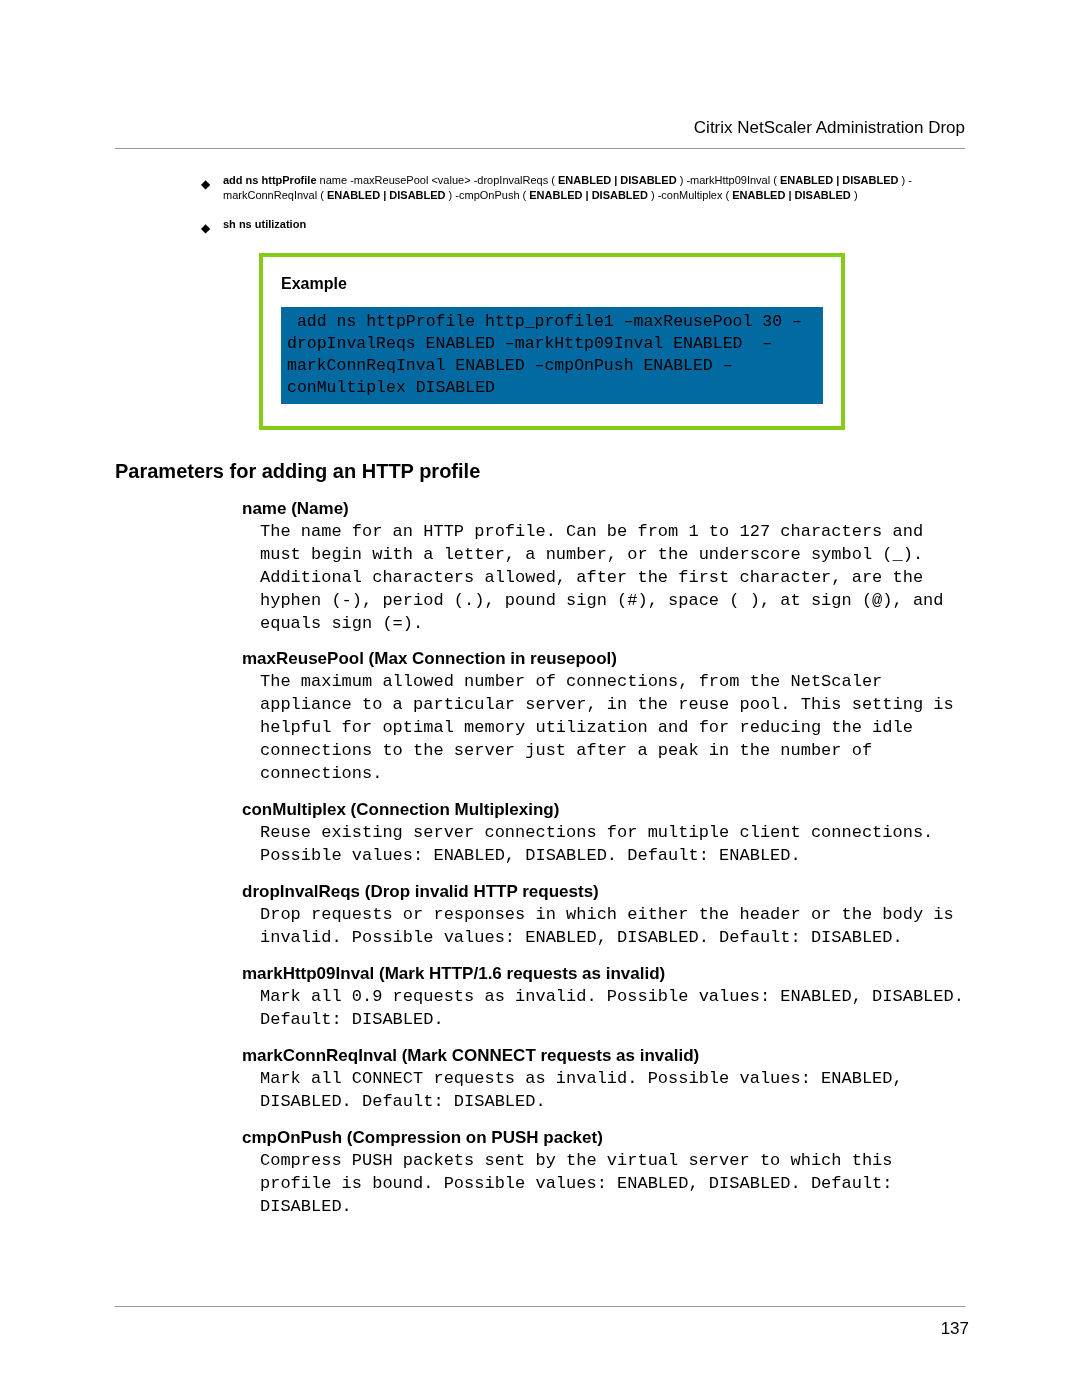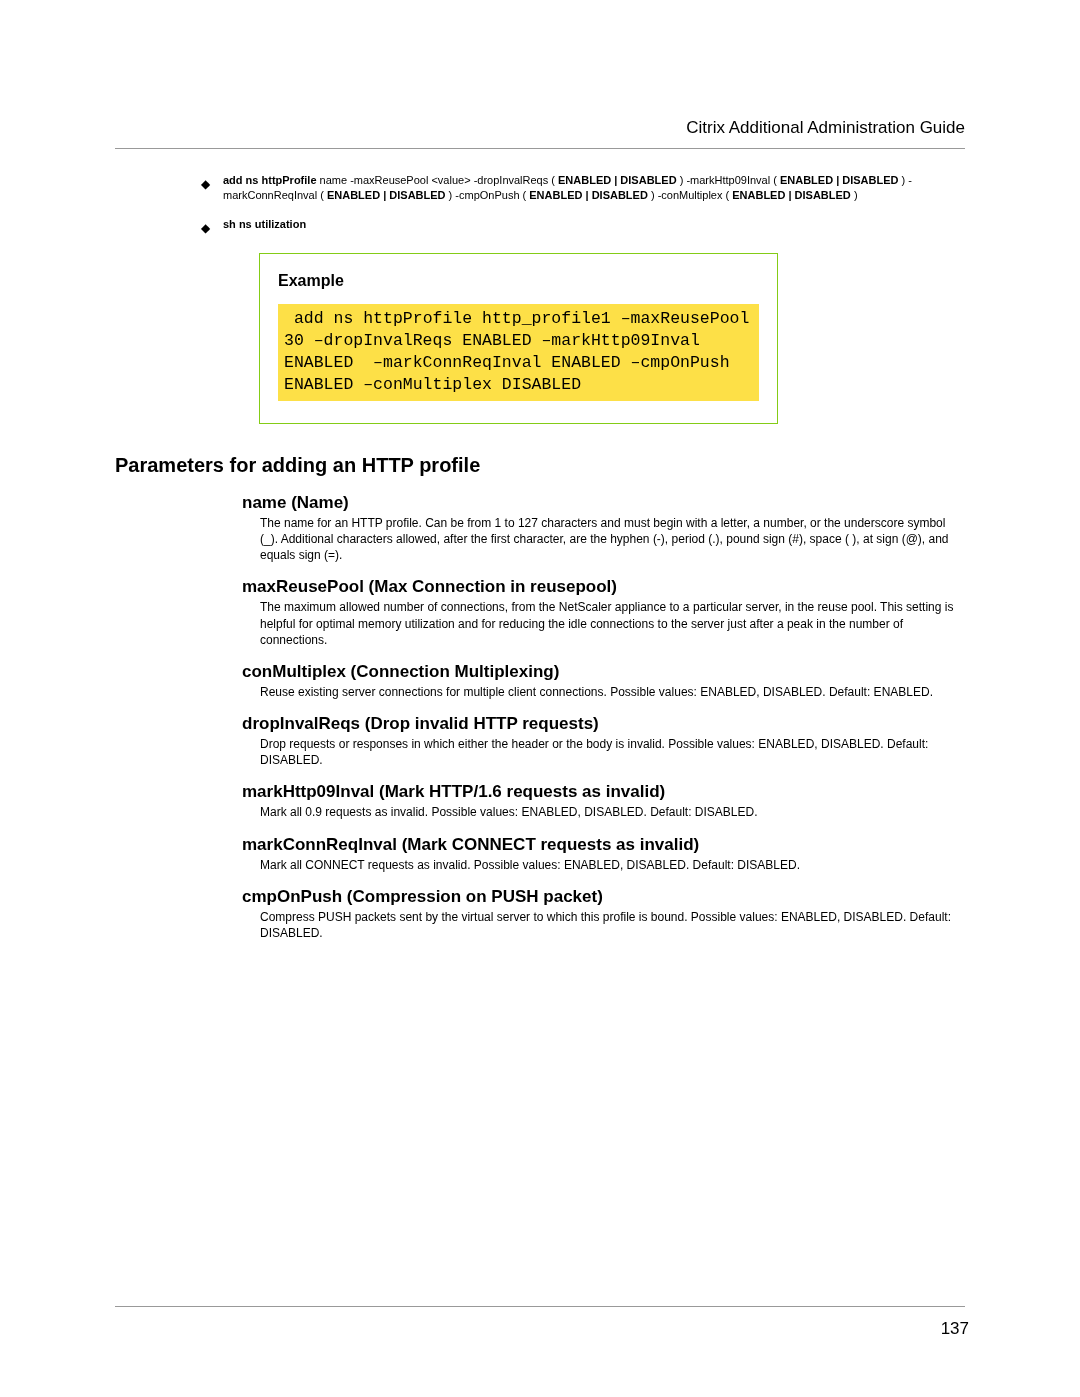--- a/index.html
+++ b/index.html
@@ -50,70 +50,71 @@
     font-size: 12px;
     line-height: 22px;
   }
   .bullet-text {
     font-size: 11px;
     line-height: 1.35;
   }
   .bold { font-weight: bold; }
   .example-box {
     margin: 8px 0 30px 58px;
-    border: 1px solid #84cc16;
+    border: 4px solid #84cc16;
     padding: 18px 18px 22px 18px;
-    width: 519px;
+    width: 586px;
     box-sizing: border-box;
   }
   .example-label {
     font-weight: bold;
     font-size: 16px;
     margin-bottom: 14px;
   }
   .example-code {
     font-family: "Courier New", monospace;
     font-size: 16.5px;
     line-height: 1.35;
     white-space: pre-wrap;
-    background: #fde047;
+    background: #0369a1;
     padding: 4px 6px;
   }
   h2.section-heading {
     font-size: 20px;
     font-weight: bold;
     margin: 0 0 16px 0;
   }
   .param-block {
     margin-bottom: 14px;
     margin-left: 41px;
   }
   .param-title {
     font-weight: bold;
     font-size: 17px;
   }
   .param-desc {
-    font-size: 12px;
+    font-size: 17px;
     line-height: 1.35;
     margin-left: 18px;
     margin-top: 2px;
+    font-family: Liberation Mono, monospace;
   }
   .page-number {
     position: absolute;
     bottom: 58px;
     right: 111px;
     font-size: 17px;
   }
 </style>
 </head>
 <body>
 
 <div class="page">
 
-  <div class="header-title">Citrix Additional Administration Guide</div>
+  <div class="header-title">Citrix NetScaler Administration Drop</div>
   <hr class="top-rule">
 
   <div class="content">
 
     <div class="bullet-row">
       <div class="bullet-dia">◆</div>
       <div class="bullet-text" id="bullet1-text"><span class="bold">add ns httpProfile</span><span> name -maxReusePool &lt;value&gt; -dropInvalReqs ( </span><span class="bold">ENABLED | DISABLED</span><span> ) -markHttp09Inval ( </span><span class="bold">ENABLED | DISABLED</span><span> ) -markConnReqInval ( </span><span class="bold">ENABLED | DISABLED</span><span> ) -cmpOnPush ( </span><span class="bold">ENABLED | DISABLED</span><span> ) -conMultiplex ( </span><span class="bold">ENABLED | DISABLED</span><span> )</span></div>
     </div>
 
     <div class="bullet-row">

